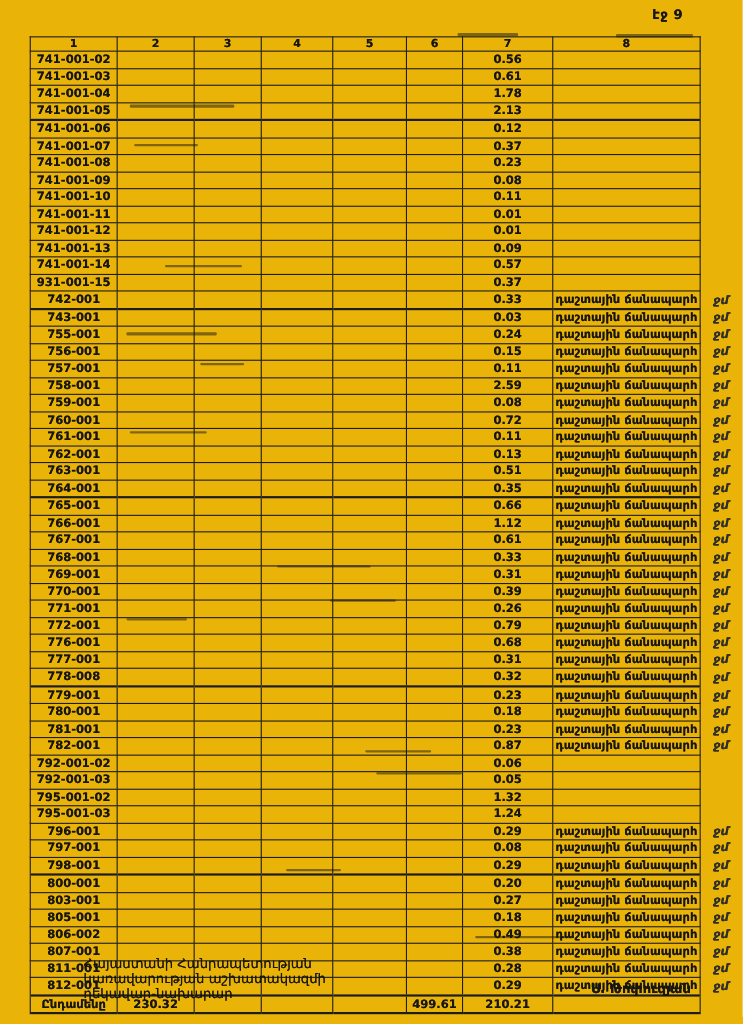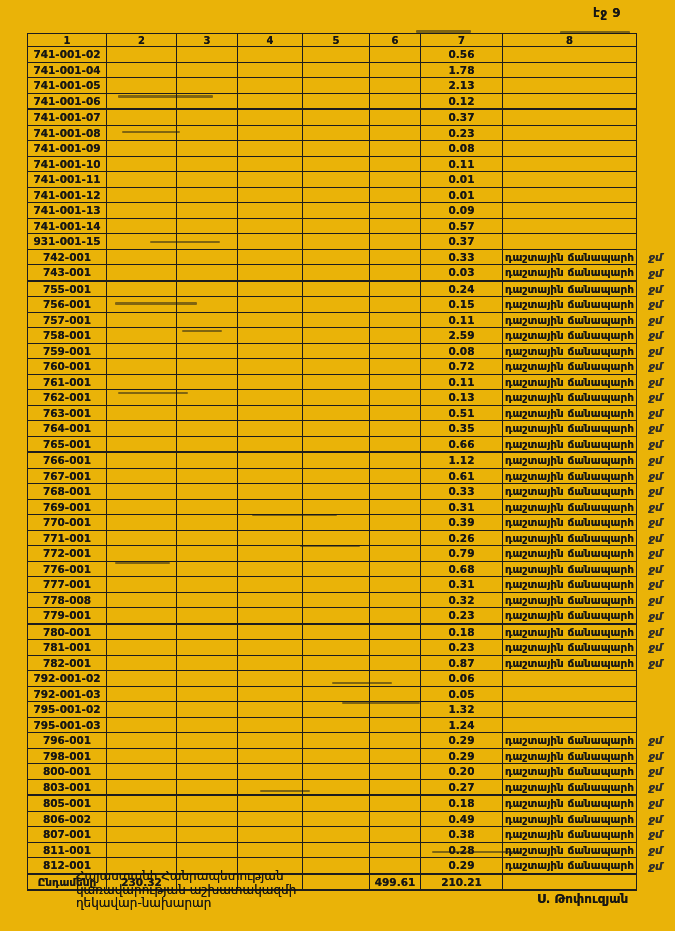--- a/index.html
+++ b/index.html
@@ -94,20 +94,31 @@
           <td class="c-empty"></td>
           <td class="c-empty"></td>
           <td class="c-empty"></td>
           <td class="c-empty"></td>
           <td class="c-empty"></td>
           <td class="c-val">0.56</td>
           <td class="c-road"></td>
           <td class="c-mark"></td>
         </tr>
         <tr>
+          <td class="c-code">741-001-03</td>
+          <td class="c-empty"></td>
+          <td class="c-empty"></td>
+          <td class="c-empty"></td>
+          <td class="c-empty"></td>
+          <td class="c-empty"></td>
+          <td class="c-val">0.61</td>
+          <td class="c-road"></td>
+          <td class="c-mark"></td>
+        </tr>
+        <tr>
           <td class="c-code">741-001-04</td>
           <td class="c-empty"></td>
           <td class="c-empty"></td>
           <td class="c-empty"></td>
           <td class="c-empty"></td>
           <td class="c-empty"></td>
           <td class="c-val">1.78</td>
           <td class="c-road"></td>
           <td class="c-mark"></td>
         </tr>
@@ -574,20 +585,31 @@
           <td class="c-mark"></td>
         </tr>
         <tr>
           <td class="c-code">796-001</td>
           <td class="c-empty"></td>
           <td class="c-empty"></td>
           <td class="c-empty"></td>
           <td class="c-empty"></td>
           <td class="c-empty"></td>
           <td class="c-val">0.29</td>
+          <td class="c-road">դաշտային ճանապարհ</td>
+          <td class="c-mark">ջմ</td>
+        </tr>
+        <tr>
+          <td class="c-code">797-001</td>
+          <td class="c-empty"></td>
+          <td class="c-empty"></td>
+          <td class="c-empty"></td>
+          <td class="c-empty"></td>
+          <td class="c-empty"></td>
+          <td class="c-val">0.08</td>
           <td class="c-road">դաշտային ճանապարհ</td>
           <td class="c-mark">ջմ</td>
         </tr>
         <tr>
           <td class="c-code">798-001</td>
           <td class="c-empty"></td>
           <td class="c-empty"></td>
           <td class="c-empty"></td>
           <td class="c-empty"></td>
           <td class="c-empty"></td>

